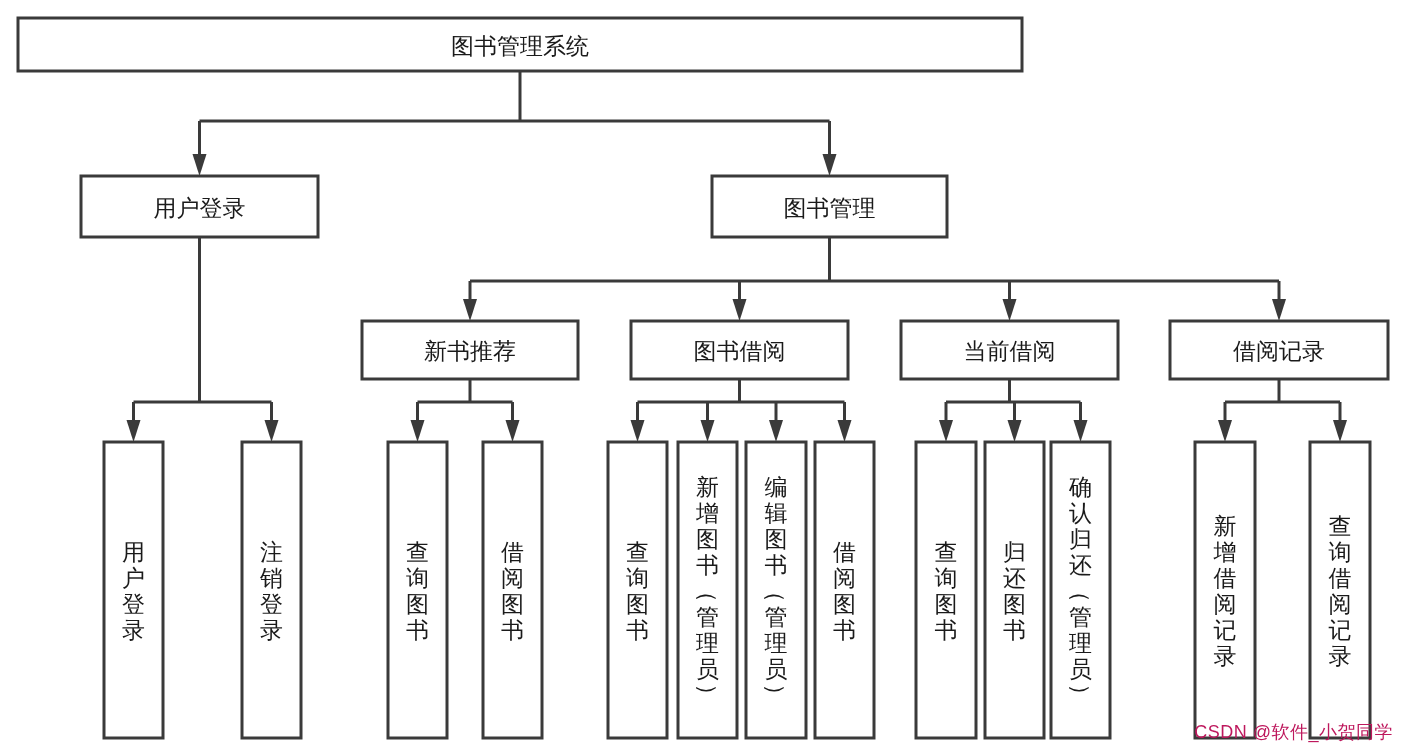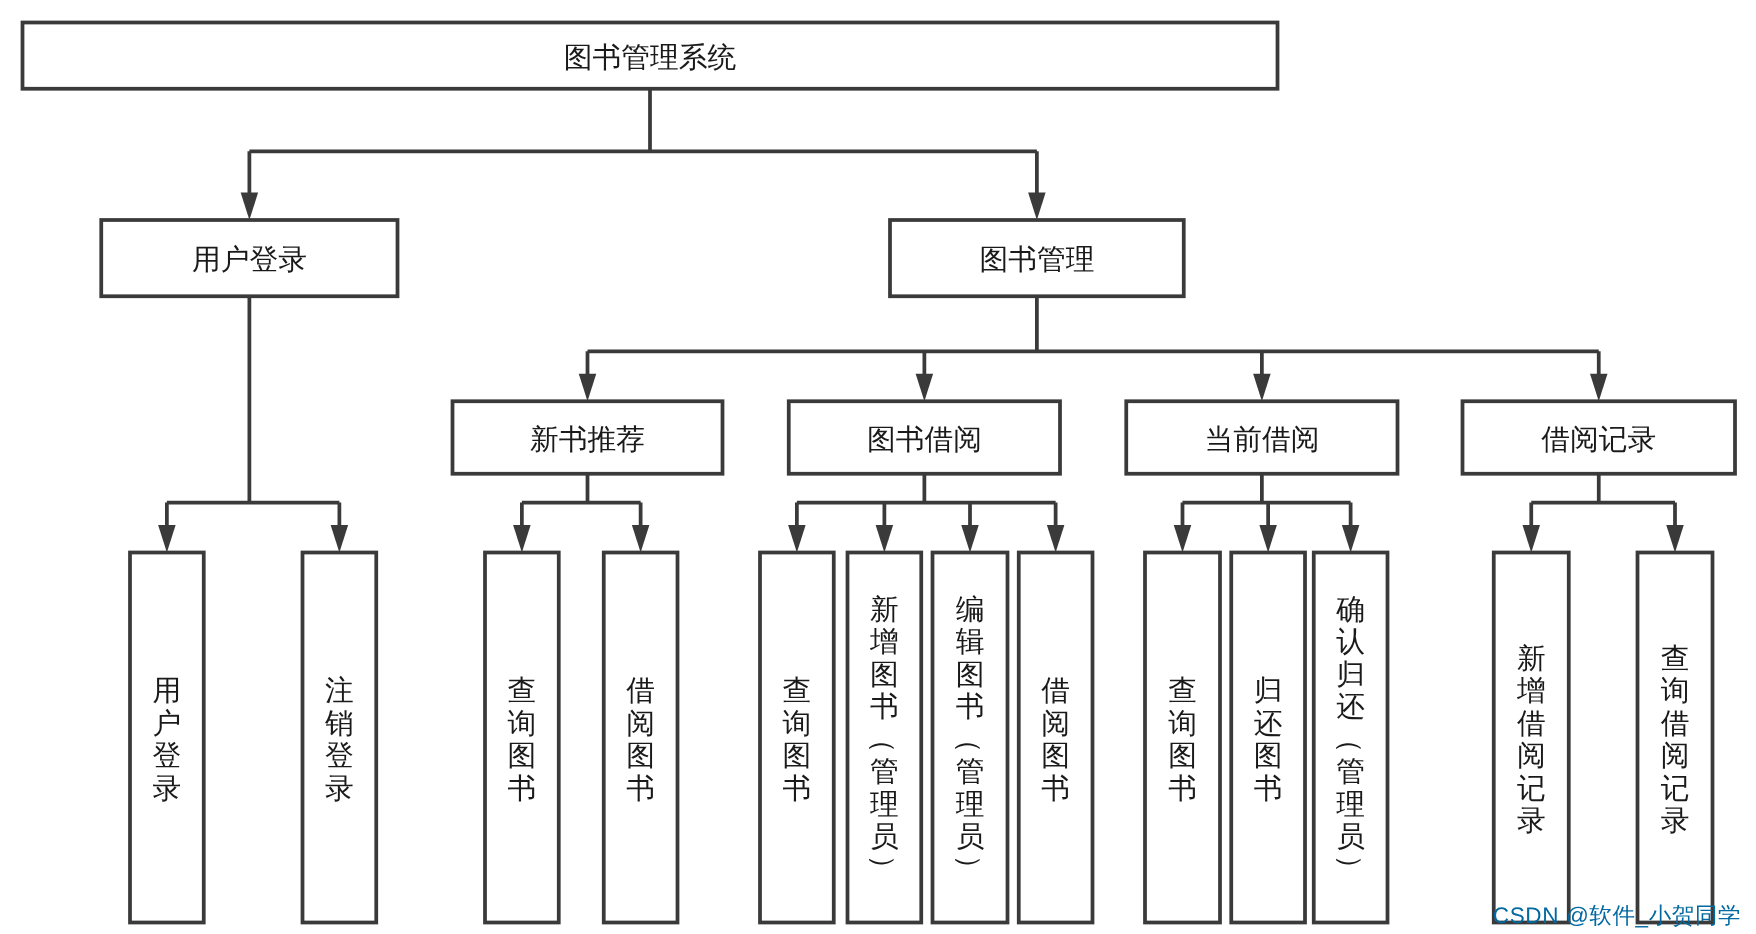--- a/index.html
+++ b/index.html
@@ -40,21 +40,21 @@
   .arrow-head {
     fill: #3a3a3a;
     stroke: none;
   }
   .watermark {
     position: absolute;
     right: 12px;
     bottom: 8px;
     font-family: "Liberation Sans", "DejaVu Sans", sans-serif;
     font-size: 18px;
-    color: #0369a1;
+    color: #be185d;
     white-space: nowrap;
     pointer-events: none;
     letter-spacing: 0.5px;
   }
 </style>
 </head>
 <body>
 
 <div id="diagram-root">
   <svg id="tree-svg" viewBox="0 0 1405 747" xmlns="http://www.w3.org/2000/svg">

